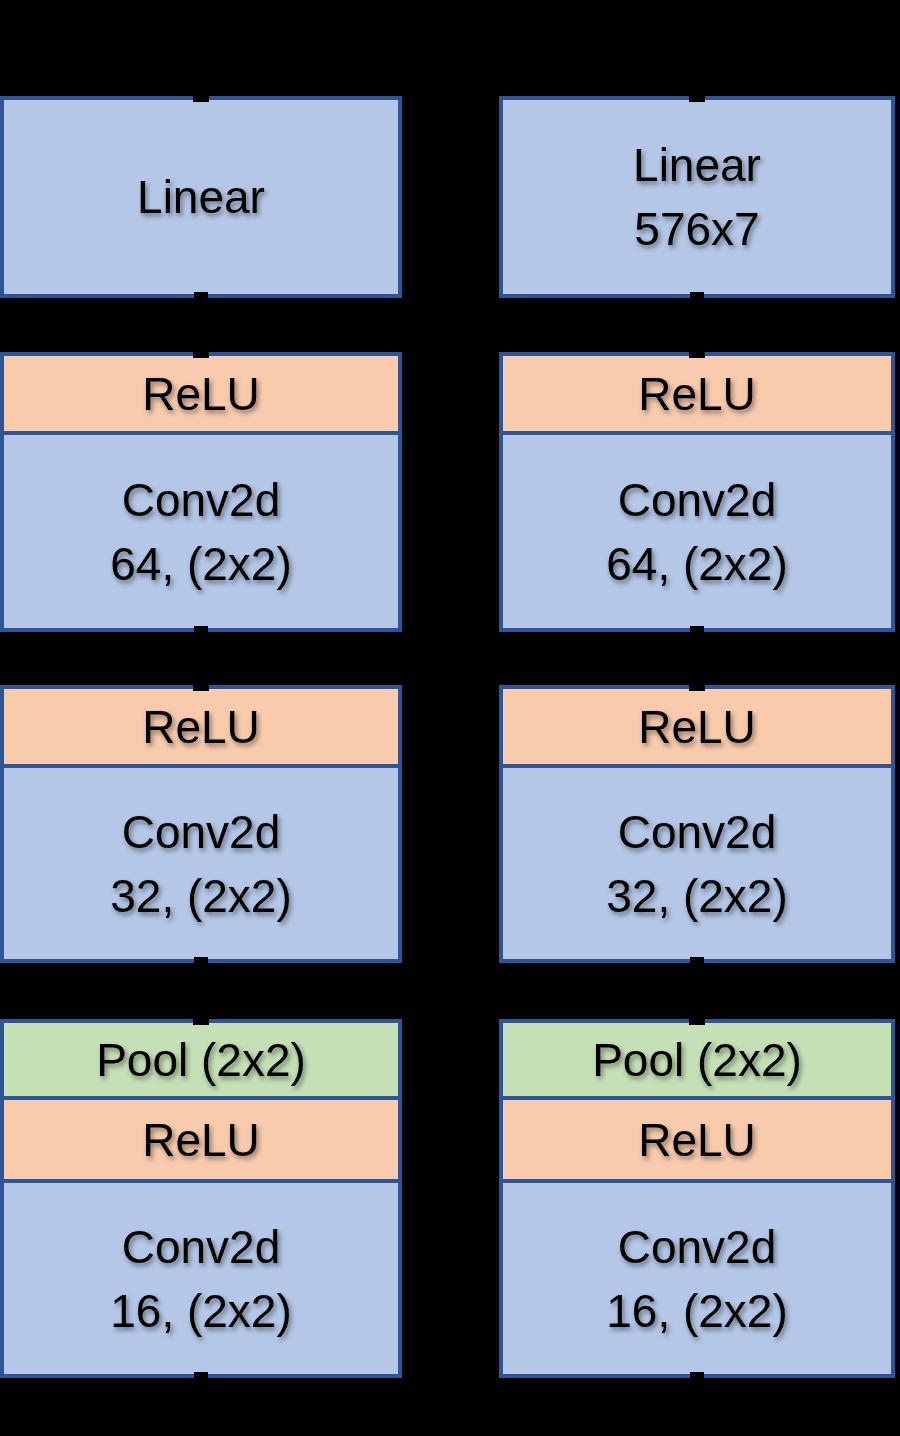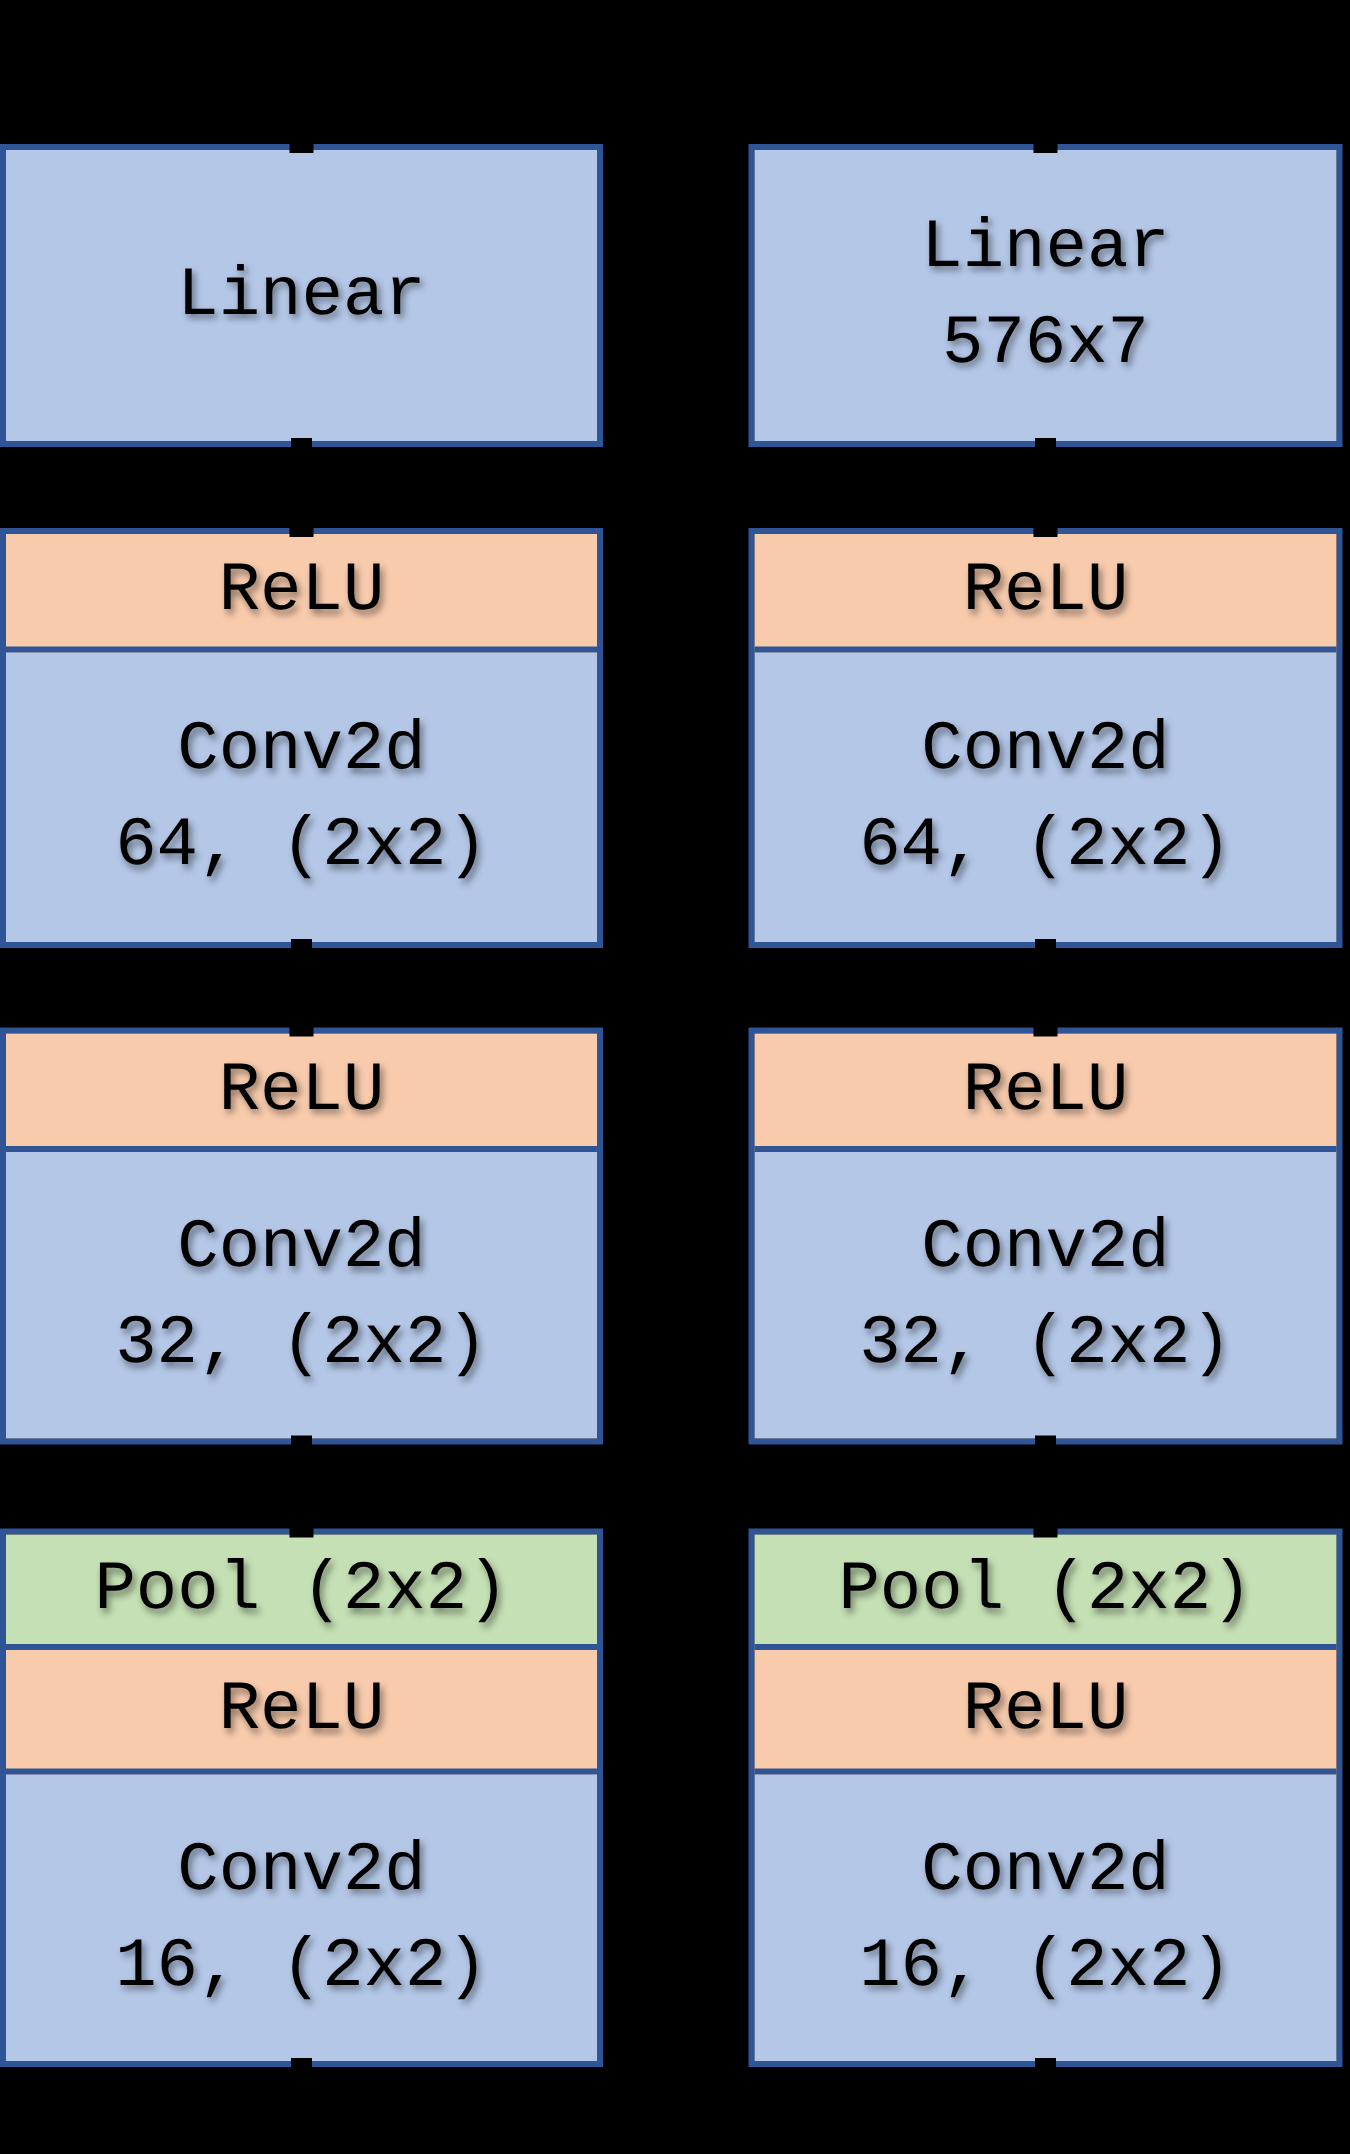--- a/index.html
+++ b/index.html
@@ -9,21 +9,21 @@
     --green:#c5e0b4;
     --bg:#000000;
     --txt:#000000;
   }
   html,body{margin:0;padding:0;background:var(--bg);}
   .canvas{
     position:relative;
     width:900px;height:1436px;
     background:var(--bg);
     overflow:hidden;
-    font-family:Liberation Mono, monospace;
+    font-family:Liberation Sans, sans-serif;
     color:var(--txt);
   }
   .group{
     position:absolute;
     border:4px solid var(--border);
     box-sizing:border-box;
     display:flex;
     flex-direction:column;
     box-shadow:3px 4px 6px rgba(0,0,0,0.55);
   }

